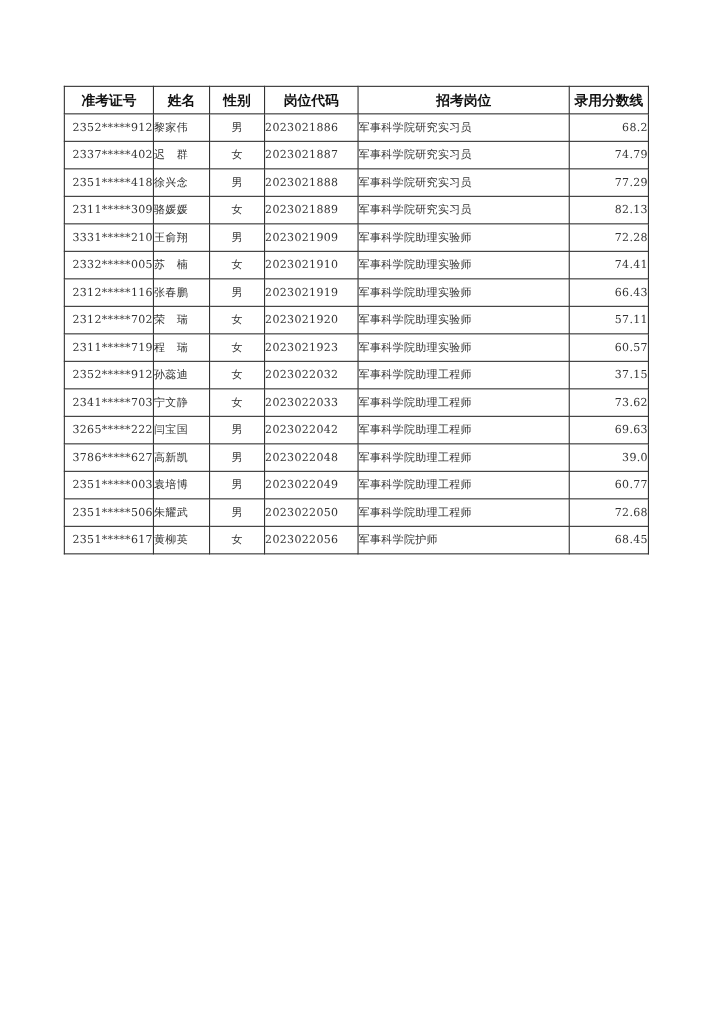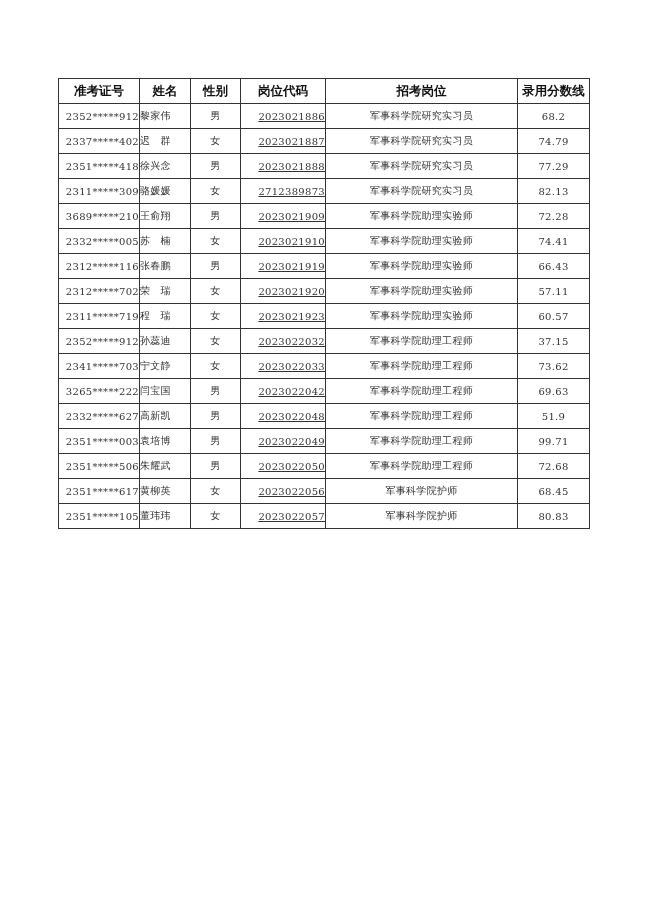--- a/index.html
+++ b/index.html
@@ -45,23 +45,23 @@
     }
     table.results td {
       height: 24px;
       font-size: 10px;
       color: #333333;
       letter-spacing: 0.3px;
     }
     td.c-id { text-align: right; font-size: 10px; letter-spacing: 0.2px; }
     td.c-name { text-align: left; letter-spacing: 1px; }
     td.c-gender { text-align: center; }
-    td.c-code { text-align: right; letter-spacing: 0.4px; text-decoration: underline; }
-    td.c-post { text-align: center; padding-left: 3px; letter-spacing: 1.2px; }
-    td.c-score { text-align: center; letter-spacing: 0.6px; }
+    td.c-code { text-align: left; letter-spacing: 0.4px; }
+    td.c-post { text-align: left; padding-left: 3px; letter-spacing: 1.2px; }
+    td.c-score { text-align: right; letter-spacing: 0.6px; }
     col.w-id { width: 81px; }
     col.w-name { width: 51px; }
     col.w-gender { width: 50px; }
     col.w-code { width: 85px; }
     col.w-post { width: 192px; }
     col.w-score { width: 72px; }
   </style>
 </head>
 <body>
 
@@ -107,26 +107,26 @@
           <td class="c-name">徐兴念</td>
           <td class="c-gender">男</td>
           <td class="c-code">2023021888</td>
           <td class="c-post">军事科学院研究实习员</td>
           <td class="c-score">77.29</td>
         </tr>
         <tr>
           <td class="c-id">2311*****309</td>
           <td class="c-name">骆媛媛</td>
           <td class="c-gender">女</td>
-          <td class="c-code">2712389873</td>
+          <td class="c-code">2023021889</td>
           <td class="c-post">军事科学院研究实习员</td>
           <td class="c-score">82.13</td>
         </tr>
         <tr>
-          <td class="c-id">3689*****210</td>
+          <td class="c-id">3331*****210</td>
           <td class="c-name">王俞翔</td>
           <td class="c-gender">男</td>
           <td class="c-code">2023021909</td>
           <td class="c-post">军事科学院助理实验师</td>
           <td class="c-score">72.28</td>
         </tr>
         <tr>
           <td class="c-id">2332*****005</td>
           <td class="c-name">苏　楠</td>
           <td class="c-gender">女</td>
@@ -176,54 +176,46 @@
         </tr>
         <tr>
           <td class="c-id">3265*****222</td>
           <td class="c-name">闫宝国</td>
           <td class="c-gender">男</td>
           <td class="c-code">2023022042</td>
           <td class="c-post">军事科学院助理工程师</td>
           <td class="c-score">69.63</td>
         </tr>
         <tr>
-          <td class="c-id">2332*****627</td>
+          <td class="c-id">3786*****627</td>
           <td class="c-name">高新凯</td>
           <td class="c-gender">男</td>
           <td class="c-code">2023022048</td>
           <td class="c-post">军事科学院助理工程师</td>
-          <td class="c-score">51.9</td>
+          <td class="c-score">39.0</td>
         </tr>
         <tr>
           <td class="c-id">2351*****003</td>
           <td class="c-name">袁培博</td>
           <td class="c-gender">男</td>
           <td class="c-code">2023022049</td>
           <td class="c-post">军事科学院助理工程师</td>
-          <td class="c-score">99.71</td>
+          <td class="c-score">60.77</td>
         </tr>
         <tr>
           <td class="c-id">2351*****506</td>
           <td class="c-name">朱耀武</td>
           <td class="c-gender">男</td>
           <td class="c-code">2023022050</td>
           <td class="c-post">军事科学院助理工程师</td>
           <td class="c-score">72.68</td>
         </tr>
         <tr>
           <td class="c-id">2351*****617</td>
           <td class="c-name">黄柳英</td>
           <td class="c-gender">女</td>
           <td class="c-code">2023022056</td>
           <td class="c-post">军事科学院护师</td>
           <td class="c-score">68.45</td>
-        </tr>
-        <tr>
-          <td class="c-id">2351*****105</td>
-          <td class="c-name">董玮玮</td>
-          <td class="c-gender">女</td>
-          <td class="c-code">2023022057</td>
-          <td class="c-post">军事科学院护师</td>
-          <td class="c-score">80.83</td>
         </tr>
       </tbody>
   </table>
 </div>
 
 </body></html>

